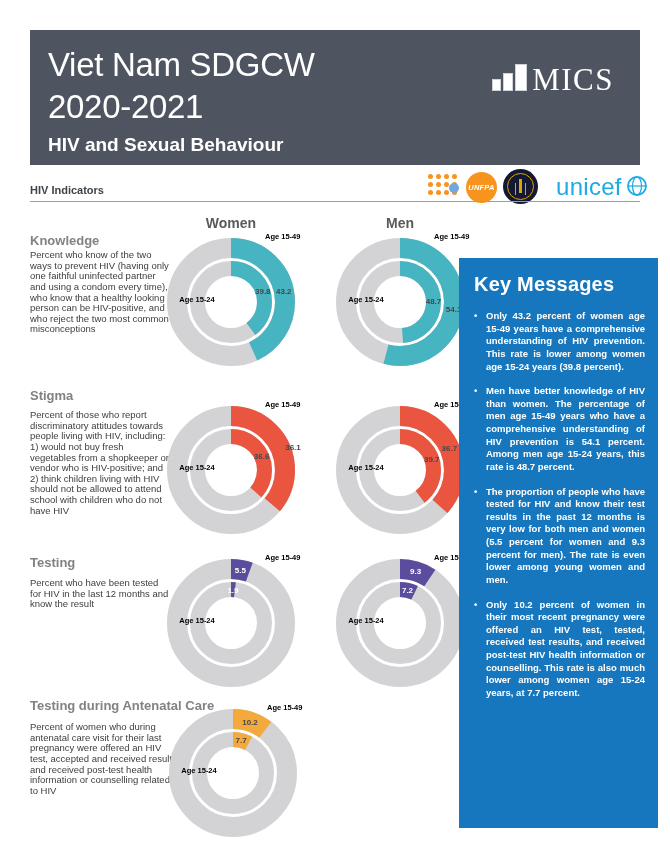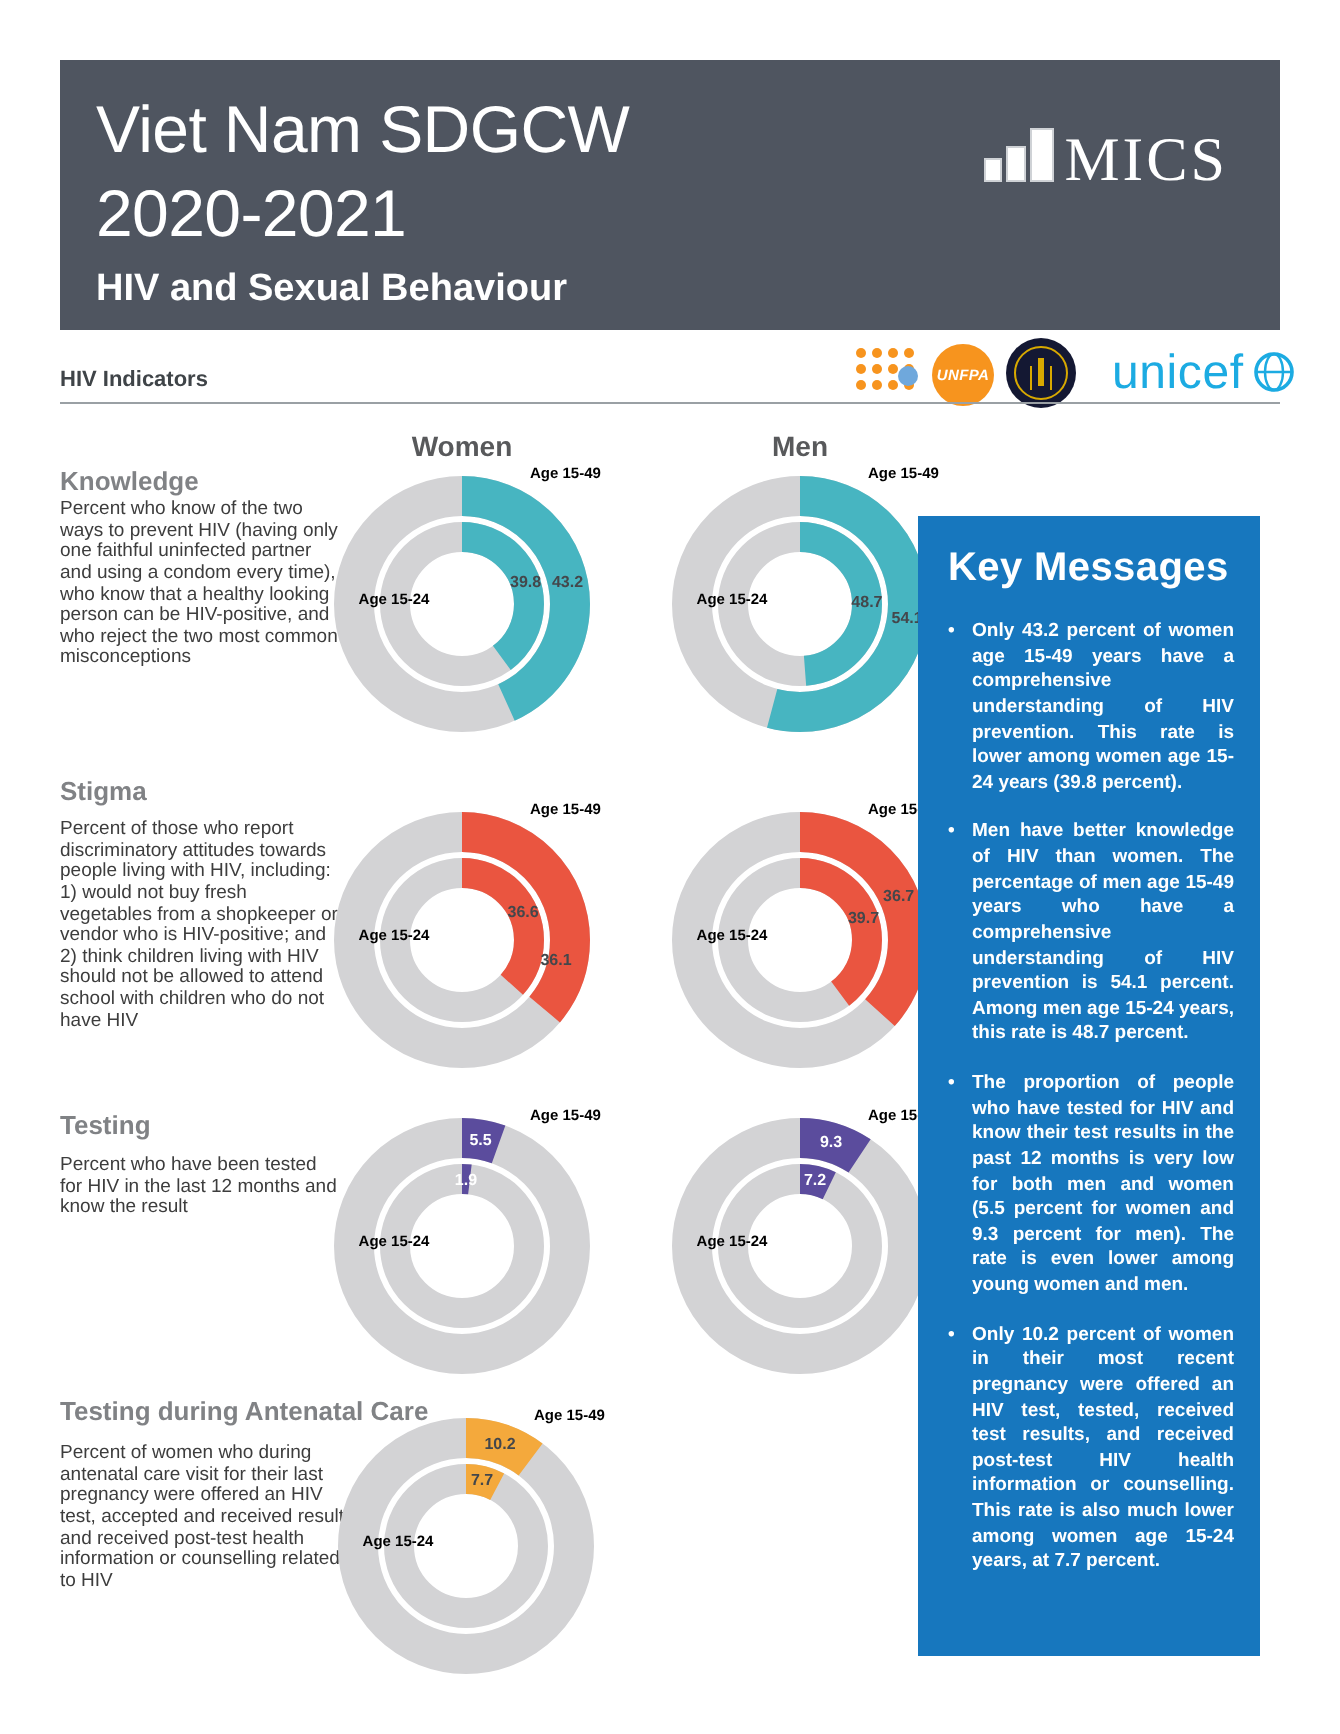--- a/index.html
+++ b/index.html
@@ -50,21 +50,21 @@
   .sec-desc { line-height:1.12; }
 
   
   .donut { position:absolute; width:130px; height:130px; overflow:visible; }
   .donut svg { position:absolute; left:0; top:0; overflow:visible; }
   .val-label { position:absolute; transform:translate(-50%,-50%); font-size:8px; font-weight:700; white-space:nowrap; }
   .age-outer { position:absolute; left:99px; top:-5px; font-size:7.5px; font-weight:700; color:#000; white-space:nowrap; }
   .age-inner { position:absolute; left:0px; top:58px; width:62px; text-align:center; font-size:7.5px; font-weight:700; color:#000; }
 
   
-  .key-panel { position:absolute; left:459px; top:258px; width:171px; height:570px; background:#1777BE; padding:13px 13px; }
+  .key-panel { position:absolute; left:459px; top:258px; width:199px; height:570px; background:#1777BE; padding:13px 13px; }
   .key-title { color:#fff; font-size:20px; font-weight:700; margin:2px 0 14px 2px; letter-spacing:0.2px; }
   .key-list { list-style:none; }
   .key-list li { position:relative; padding-left:14px; margin-bottom:12px; color:#fff; font-size:9.5px; font-weight:700;
                  line-height:1.33; text-align:justify; }
   .key-list li::before { content:"\2022"; position:absolute; left:2px; top:0; }
 </style>
 </head>
 <body>
 
 <div class="page">
@@ -159,21 +159,21 @@
       <div class="age-outer">Age 15-49</div>
       <div class="age-inner">Age 15-24</div>
     </div>
   <div class="donut" style="left:166px; top:405px;">
       <svg width="130" height="130" viewBox="0 0 130 130">
         <circle cx="65" cy="65" r="54" fill="none" stroke="#D3D3D5" stroke-width="20"></circle>
         <circle cx="65" cy="65" r="33.5" fill="none" stroke="#D3D3D5" stroke-width="15"></circle>
         <circle cx="65" cy="65" r="54" fill="none" stroke="#EA5540" stroke-width="20" stroke-dasharray="122.48441437815885 339.29200658769764" transform="rotate(-90 65 65)"></circle>
         <circle cx="65" cy="65" r="33.5" fill="none" stroke="#EA5540" stroke-width="15" stroke-dasharray="77.03813505132891 210.48670779051614" transform="rotate(-90 65 65)"></circle>
       </svg>
-      <div class="val-label" style="left: 112px; top: 42.1615px; color: rgb(68, 71, 75); margin-top: 33px;">36.1</div>
+      <div class="val-label" style="left: 127px; top: 42.1615px; color: rgb(68, 71, 75);">36.1</div>
       <div class="val-label" style="left: 95.5752px; top: 51.3103px; color: rgb(68, 71, 75);">36.6</div>
       <div class="age-outer">Age 15-49</div>
       <div class="age-inner">Age 15-24</div>
     </div>
   <div class="donut" style="left:335px; top:405px;">
       <svg width="130" height="130" viewBox="0 0 130 130">
         <circle cx="65" cy="65" r="54" fill="none" stroke="#D3D3D5" stroke-width="20"></circle>
         <circle cx="65" cy="65" r="33.5" fill="none" stroke="#D3D3D5" stroke-width="15"></circle>
         <circle cx="65" cy="65" r="54" fill="none" stroke="#EA5540" stroke-width="20" stroke-dasharray="124.52016641768505 339.29200658769764" transform="rotate(-90 65 65)"></circle>
         <circle cx="65" cy="65" r="33.5" fill="none" stroke="#EA5540" stroke-width="15" stroke-dasharray="83.56322299283491 210.48670779051614" transform="rotate(-90 65 65)"></circle>

